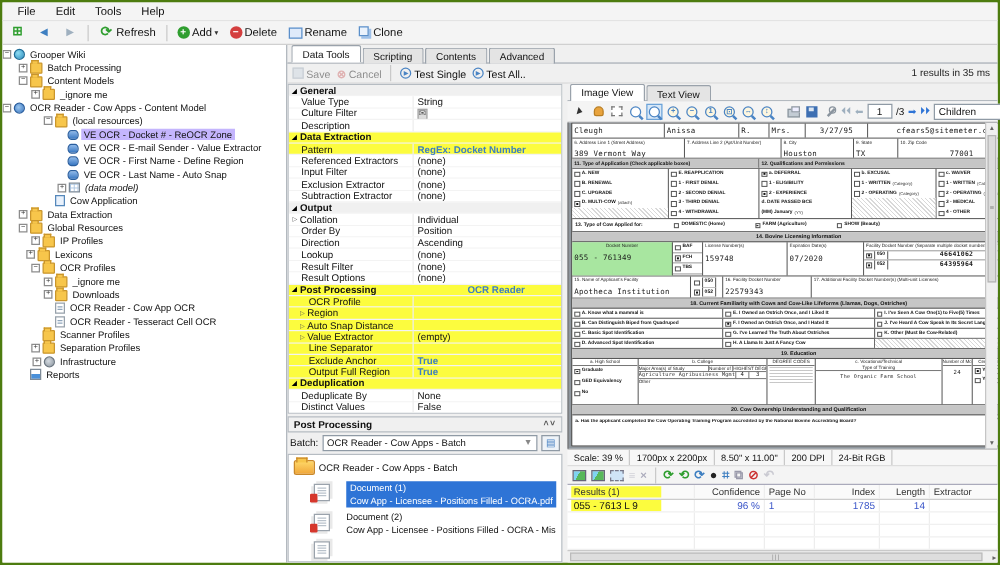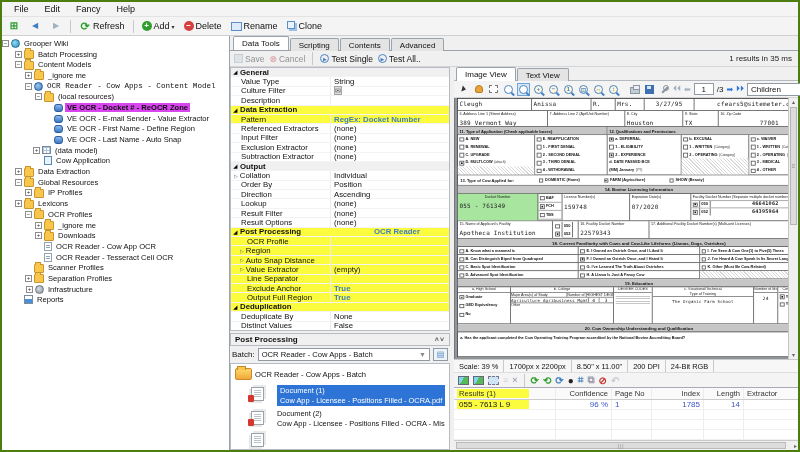--- a/index.html
+++ b/index.html
@@ -22,21 +22,21 @@
   .circ.add{background:#2f9e2f;}
   .circ.del{background:#d43f3f;}
   .gi-rename{width:11px;height:9px;border:1px solid #5b8fc9;background:#dfeafa;}
   .gi-clone{width:8px;height:8px;border:1px solid #5b8fc9;background:#eaf2fc;box-shadow:2px 2px 0 #9ec0e8;margin:0 2px 2px 0;}
   .dd{font-size:6px;color:#333;}
   
   .main{flex:1;display:flex;min-height:0;}
   .tree-panel{width:228px;flex:none;background:#fff;border-right:1px solid #9aa2ab;padding-top:2px;overflow:hidden;}
   .trow{height:10.7px;display:flex;align-items:center;white-space:nowrap;font-size:7.6px;}
   .trow .lbl{padding:0 2px;}
-  .trow.sel .lbl{background:#d946ef;font-weight:bold;}
+  .trow.sel .lbl{background:#c4b5fd;}
   .exp{width:7px;height:7px;border:1px solid #8c8c8c;background:#fff;flex:none;font-size:6px;line-height:5px;text-align:center;color:#333;margin-right:2px;}
   .exp.none{visibility:hidden;}
   .ic{width:10px;height:9px;flex:none;margin-right:2px;position:relative;}
   .ic-folder{background:#f7c64b;border:1px solid #c9952c;border-radius:1px;margin-top:1px;}
   .ic-folder::before{content:"";position:absolute;top:-3px;left:0;width:4px;height:2px;background:#f7c64b;border:1px solid #c9952c;border-bottom:none;}
   .ic-wiki{width:9px;height:9px;border-radius:50%;background:radial-gradient(circle at 35% 35%,#8fdcf2,#2e8fc0);border:1px solid #1f6e98;}
   .ic-cm{width:9px;height:9px;border-radius:50%;background:radial-gradient(circle at 40% 40%,#9cc6ee,#3a78c2);border:1px solid #2a5e9e;}
   .ic-ve{width:9px;height:8px;border-radius:3px/4px;background:linear-gradient(#8fb9ea,#3a78c2);border:1px solid #2a5e9e;margin-top:1px;}
   .ic-dm{width:9px;height:8px;background:#fff;border:1px solid #7d8a97;background-image:linear-gradient(#aac4e0 1px,transparent 1px),linear-gradient(90deg,#aac4e0 1px,transparent 1px);background-size:3px 3px;}
   .ic-app{width:8px;height:9px;background:#eaf2fc;border:1px solid #5588bb;}
@@ -165,21 +165,21 @@
   .codebox{display:inline-block;border:1px solid #555;font-size:5px;font-weight:bold;padding:0 2px;margin-right:2px;background:#fff;}
   .microlines{height:16px;margin:1px 2px;background:repeating-linear-gradient(#9a9a9a 0 1px,transparent 1px 3px);opacity:.55;}
 </style>
 </head>
 <body>
 
 <div class="window">
   <div class="menubar" id="menubar">
       <span class="menu-item">File</span>
       <span class="menu-item">Edit</span>
-      <span class="menu-item">Fancy</span>
+      <span class="menu-item">Tools</span>
       <span class="menu-item">Help</span>
     </div>
 
   <div class="toolbar">
     <span class="tbtn">
         <span class="gi gi-grid">⊞</span>
       </span>
     <span class="tbtn">
         <span class="gi gi-back">◀</span>
       </span>
@@ -226,21 +226,21 @@
         <div class="trow" style="padding-left: 13px;">
           <span class="exp">−</span>
           <span class="ic ic-folder"></span>
           <span class="lbl">Content Models</span>
         </div>
         <div class="trow" style="padding-left: 23px;">
           <span class="exp">+</span>
           <span class="ic ic-folder"></span>
           <span class="lbl">_ignore me</span>
         </div>
-        <div class="trow" style="padding-left: 23px; font-family: Liberation Mono, monospace;">
+        <div class="trow" style="">
           <span class="exp">−</span>
           <span class="ic ic-cm"></span>
           <span class="lbl">OCR Reader - Cow Apps - Content Model</span>
         </div>
         <div class="trow" style="padding-left: 33px;">
           <span class="exp">−</span>
           <span class="ic ic-folder"></span>
           <span class="lbl">(local resources)</span>
         </div>
         <div class="trow sel" style="padding-left: 43px;">
@@ -256,21 +256,21 @@
         <div class="trow" style="padding-left: 43px;">
           <span class="exp none"></span>
           <span class="ic ic-ve"></span>
           <span class="lbl">VE OCR - First Name - Define Region</span>
         </div>
         <div class="trow" style="padding-left: 43px;">
           <span class="exp none"></span>
           <span class="ic ic-ve"></span>
           <span class="lbl">VE OCR - Last Name - Auto Snap</span>
         </div>
-        <div class="trow" style="padding-left: 31px;">
+        <div class="trow" style="padding-left: 44px; font-style: italic;">
           <span class="exp">+</span>
           <span class="ic ic-dm"></span>
           <span class="lbl">(data model)</span>
         </div>
         <div class="trow" style="padding-left: 33px;">
           <span class="exp none"></span>
           <span class="ic ic-app"></span>
           <span class="lbl">Cow Application</span>
         </div>
         <div class="trow" style="padding-left: 13px;">
@@ -281,21 +281,21 @@
         <div class="trow" style="padding-left: 13px;">
           <span class="exp">−</span>
           <span class="ic ic-folder"></span>
           <span class="lbl">Global Resources</span>
         </div>
         <div class="trow" style="padding-left: 23px;">
           <span class="exp">+</span>
           <span class="ic ic-folder"></span>
           <span class="lbl">IP Profiles</span>
         </div>
-        <div class="trow" style="padding-left: 13px;">
+        <div class="trow" style="padding-left: 19px;">
           <span class="exp">+</span>
           <span class="ic ic-folder"></span>
           <span class="lbl">Lexicons</span>
         </div>
         <div class="trow" style="padding-left: 23px;">
           <span class="exp">−</span>
           <span class="ic ic-folder"></span>
           <span class="lbl">OCR Profiles</span>
         </div>
         <div class="trow" style="padding-left: 33px;">

